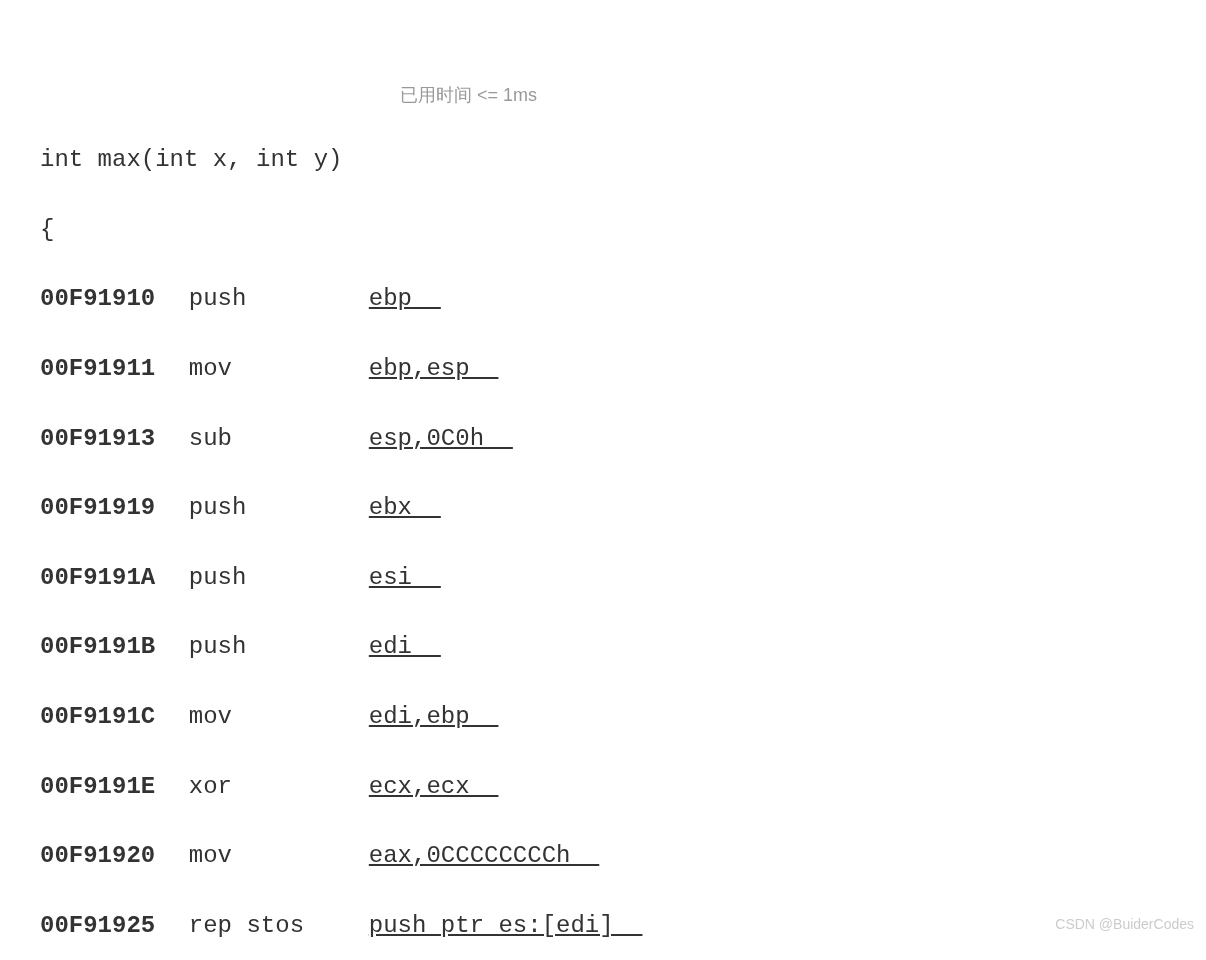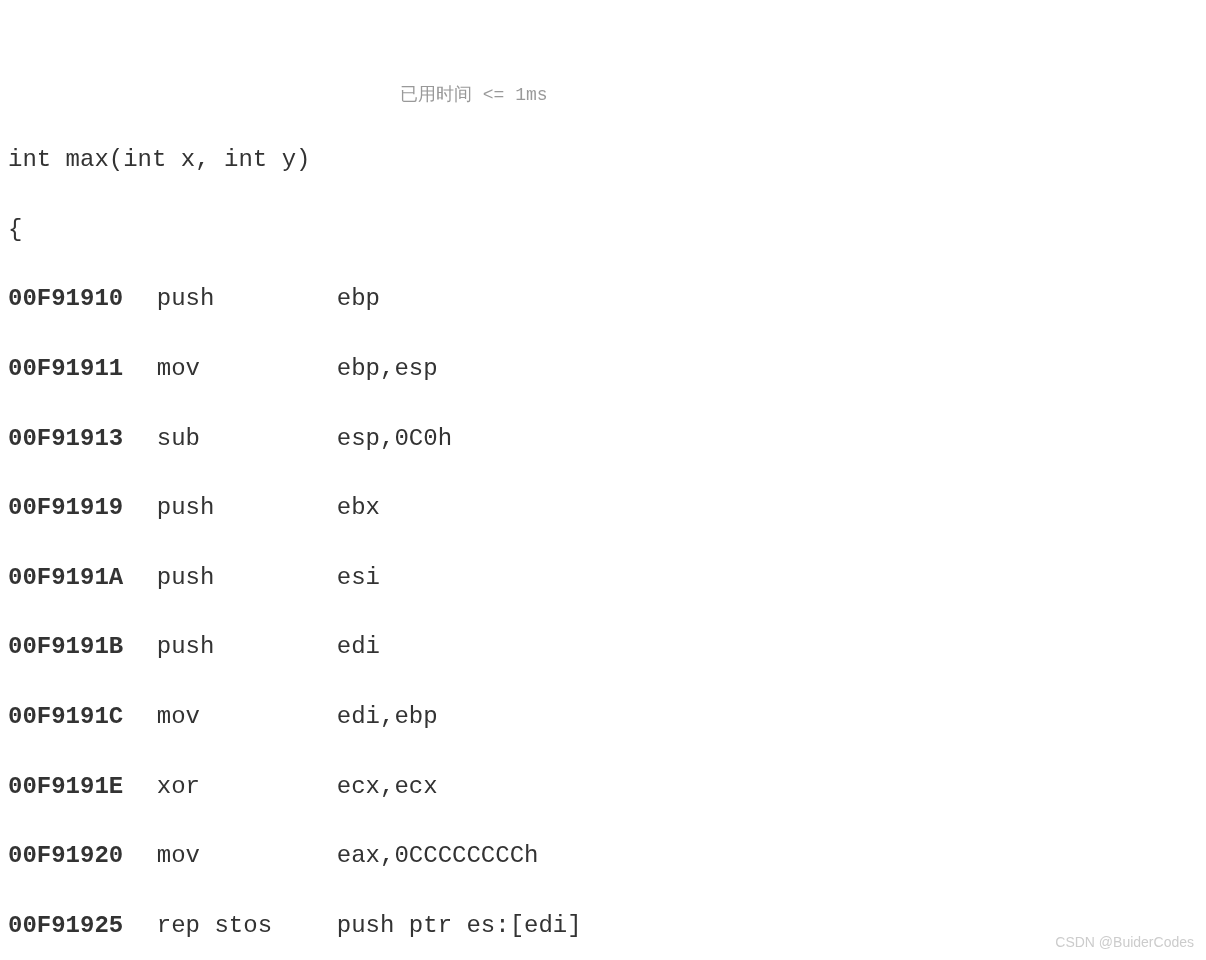--- a/index.html
+++ b/index.html
@@ -15,46 +15,48 @@
       background: #ffffff;
       padding: 4px 8px;
       white-space: pre;
       position: relative;
       width: 1206px;
       height: 960px;
       overflow: hidden;
     }
     .code-line {
       display: block;
+      margin-left: 32px;
     }
     .addr {
       display: inline-block;
       width: 120px;
       font-weight: bold;
     }
     .instr {
       display: inline-block;
       width: 180px;
     }
     .operand {
       display: inline;
+      text-decoration: underline;
     }
     .timing-hint {
       position: absolute;
       left: 400px;
       top: 82px;
       font-size: 18px;
       color: #999999;
-      font-family: Liberation Mono, monospace;
+      font-family: Liberation Sans, sans-serif;
       white-space: nowrap;
     }
     .watermark {
       position: absolute;
       right: 12px;
-      bottom: 8px;
+      bottom: 26px;
       font-size: 14px;
       color: #cccccc;
       font-family: Arial, sans-serif;
     }
   </style>
 </head>
 <body>
 
 
 

